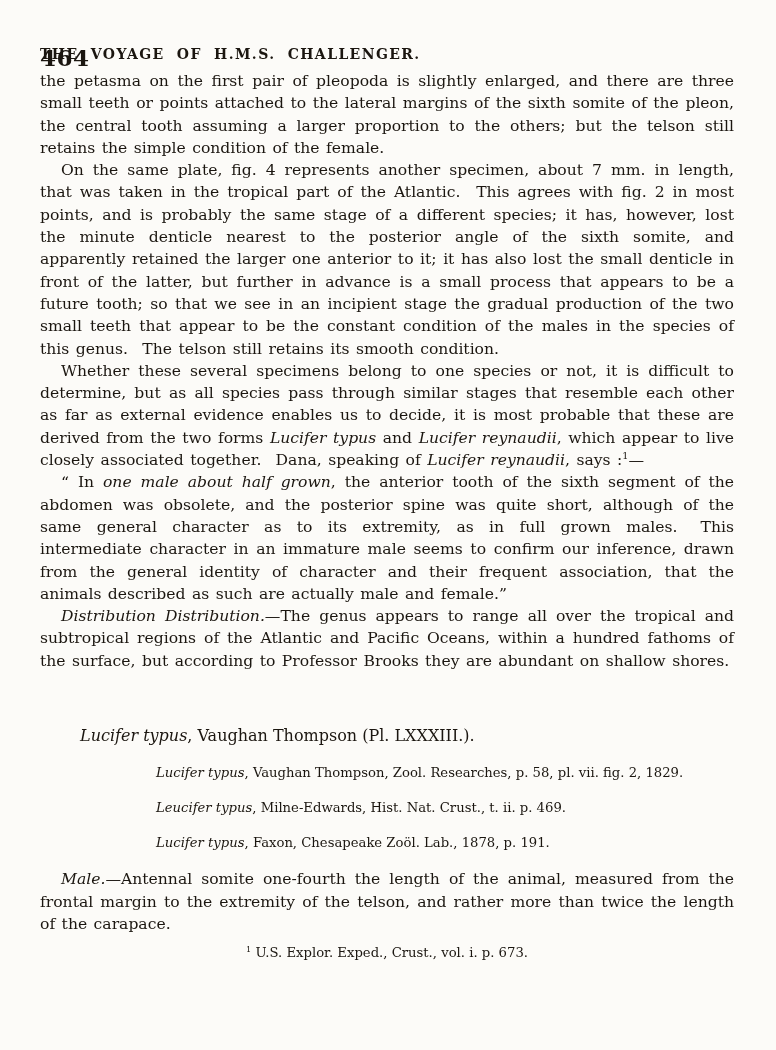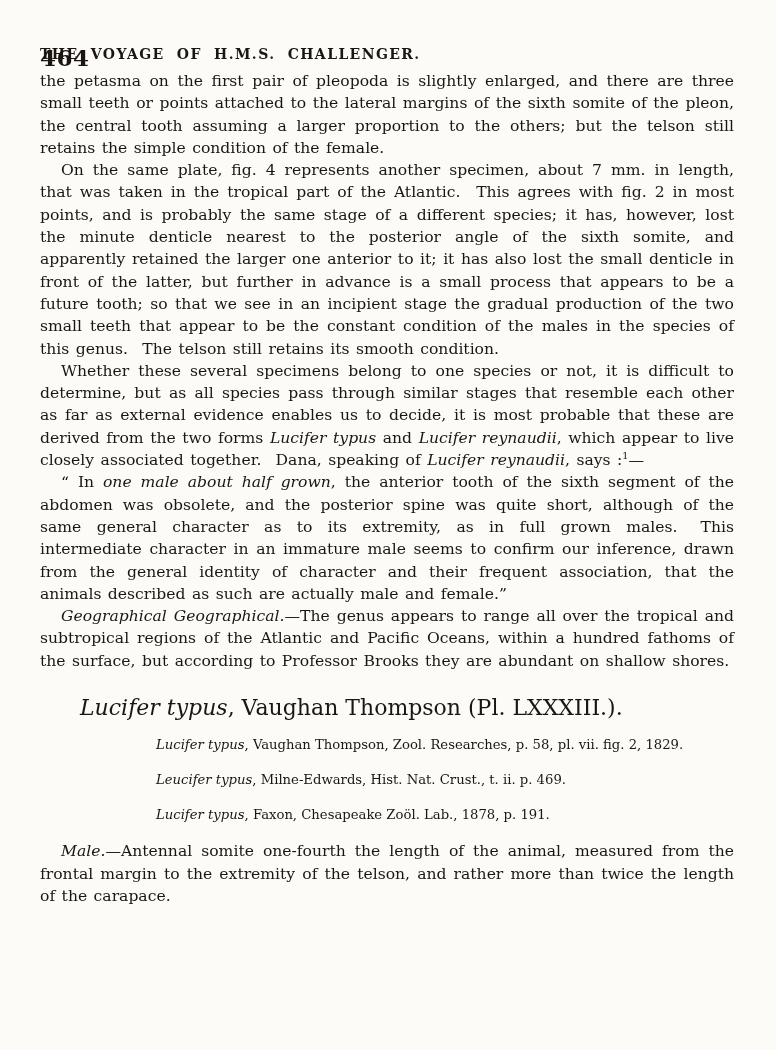--- a/index.html
+++ b/index.html
@@ -51,22 +51,22 @@
     font-size: 15.6px;
     line-height: 22.3px;
     text-align: justify;
     word-spacing: 1.5px;
   }
   p.ind {
     text-indent: 21px;
   }
   
   .species-heading {
-    margin: 24px 0 0 40px;
-    font-size: 22px;
+    margin: 52px 0 0 40px;
+    font-size: 16px;
     line-height: 24px;
   }
   
   .synonymy {
     margin: 15px 0 0 100px;
     font-size: 13.2px;
     line-height: 18.8px;
   }
   .syn-line { margin: 16px; }
   .syn-line.ditto-line { margin-left: 13px; }
@@ -95,30 +95,31 @@
     <div class="page-header">
       <span class="page-number">464</span>
       <div class="running-title">THE VOYAGE OF H.M.S. CHALLENGER.</div>
     </div>
 
     <div class="bodytext">
       <p class="par"><span>the petasma on the first pair of pleopoda is slightly enlarged, and there are three small teeth or points attached to the lateral margins of the sixth somite of the pleon, the central tooth assuming a larger proportion to the others; but the telson still retains the simple condition of the female.</span></p>
       <p class="par ind"><span>On the same plate, fig. 4 represents another specimen, about 7 mm. in length, that was taken in the tropical part of the Atlantic.  This agrees with fig. 2 in most points, and is probably the same stage of a different species; it has, however, lost the minute denticle nearest to the posterior angle of the sixth somite, and apparently retained the larger one anterior to it; it has also lost the small denticle in front of the latter, but further in advance is a small process that appears to be a future tooth; so that we see in an incipient stage the gradual production of the two small teeth that appear to be the constant condition of the males in the species of this genus.  The telson still retains its smooth condition.</span></p>
       <p class="par ind"><span>Whether these several specimens belong to one species or not, it is difficult to determine, but as all species pass through similar stages that resemble each other as far as external evidence enables us to decide, it is most probable that these are derived from the two forms </span><i>Lucifer typus</i><span> and </span><i>Lucifer reynaudii</i><span>, which appear to live closely associated together.  Dana, speaking of </span><i>Lucifer reynaudii</i><span>, says :</span><sup>1</sup><span>—</span></p>
       <p class="par ind"><span>“ In </span><i>one male about half grown</i><span>, the anterior tooth of the sixth segment of the abdomen was obsolete, and the posterior spine was quite short, although of the same general character as to its extremity, as in full grown males.  This intermediate character in an immature male seems to confirm our inference, drawn from the general identity of character and their frequent association, that the animals described as such are actually male and female.”</span></p>
-      <p class="par ind"><i>Geographical Geographical.</i><span>—The genus appears to range all over the tropical and subtropical regions of the Atlantic and Pacific Oceans, within a hundred fathoms of the surface, but according to Professor Brooks they are abundant on shallow shores.</span></p>
+      <p class="par ind"><i>Distribution Distribution.</i><span>—The genus appears to range all over the tropical and subtropical regions of the Atlantic and Pacific Oceans, within a hundred fathoms of the surface, but according to Professor Brooks they are abundant on shallow shores.</span></p>
     </div>
 
     <div class="species-heading"><i>Lucifer typus</i><span>, Vaughan Thompson (Pl. LXXXIII.).</span></div>
 
     <div class="synonymy">
       <p class="syn-line"><i>Lucifer typus</i><span>, Vaughan Thompson, Zool. Researches, p. 58, pl. vii. fig. 2, 1829.</span></p>
       <p class="syn-line"><i>Leucifer typus</i><span>, Milne-Edwards, Hist. Nat. Crust., t. ii. p. 469.</span></p>
       <p class="syn-line"><i>Lucifer typus</i><span>, Faxon, Chesapeake Zoöl. Lab., 1878, p. 191.</span></p>
     </div>
 
     <div class="description">
       <p class="par ind"><i>Male.</i><span>—Antennal somite one-fourth the length of the animal, measured from the frontal margin to the extremity of the telson, and rather more than twice the length of the carapace.</span></p>
     </div>
 
+    <div class="footnote"><sup>1</sup><span> U.S. Explor. Exped., Crust., vol. i. p. 673.</span></div>
 
   </div>
 </div>
 
 </body></html>

